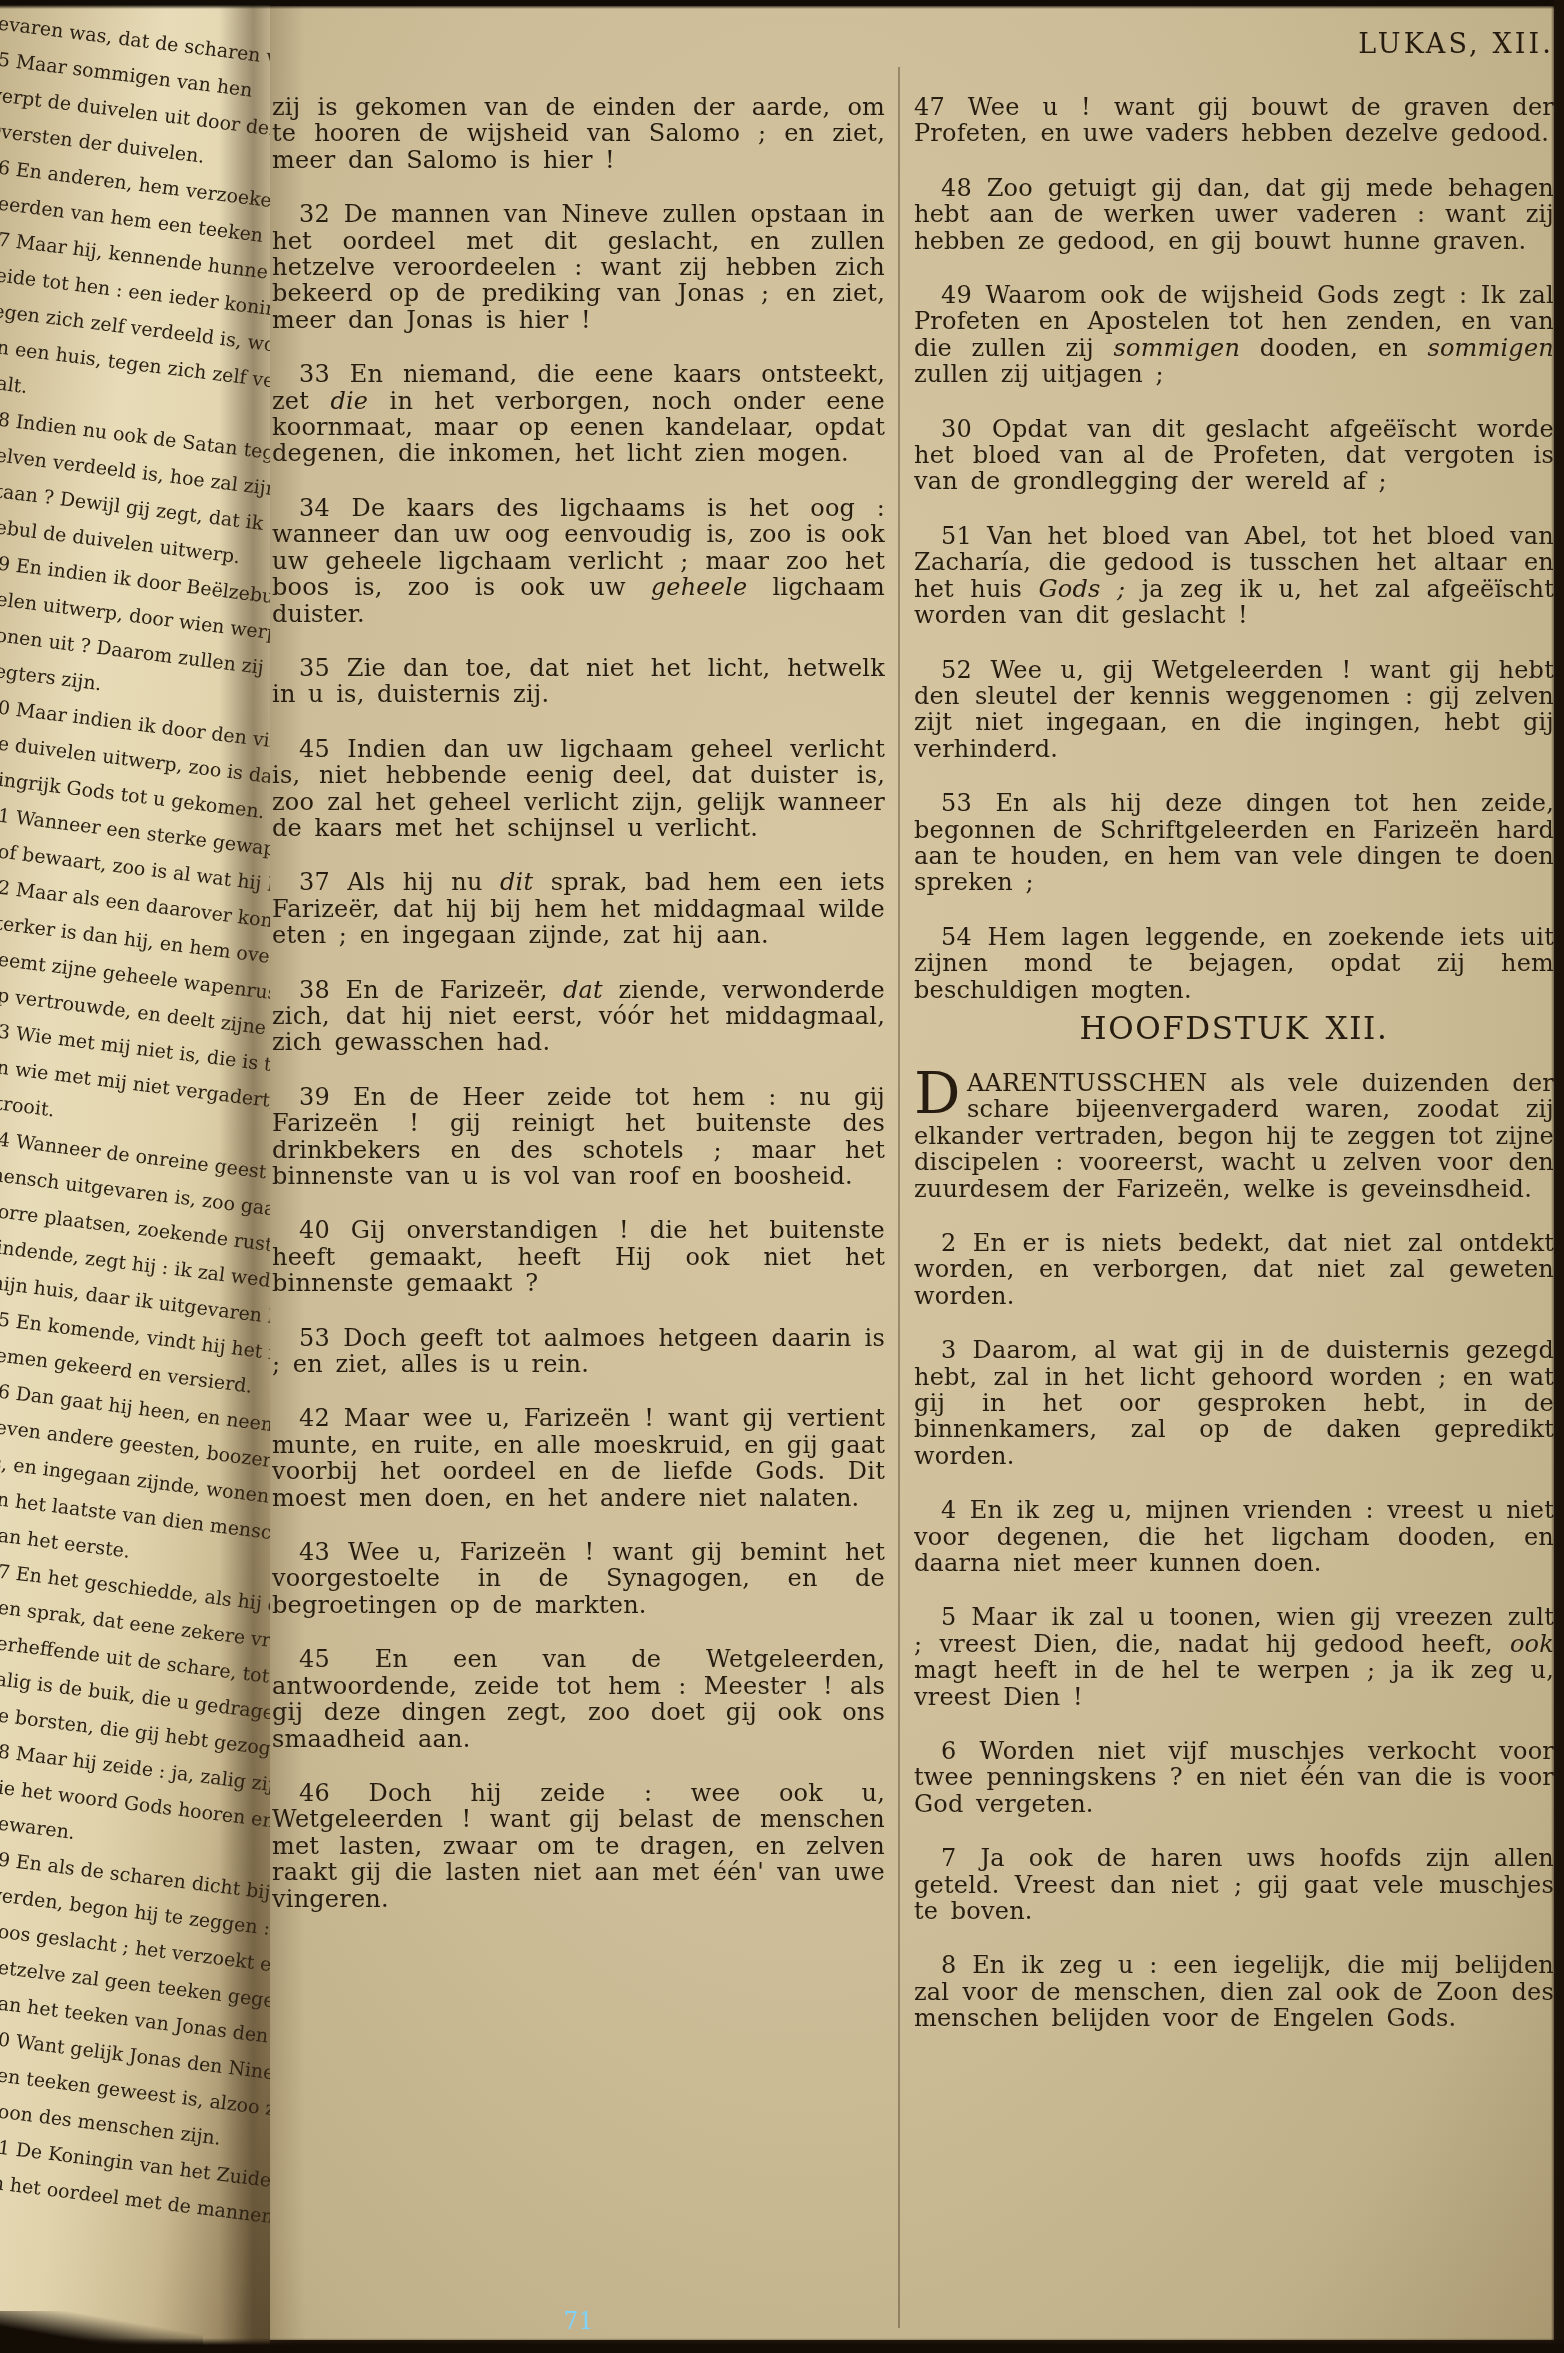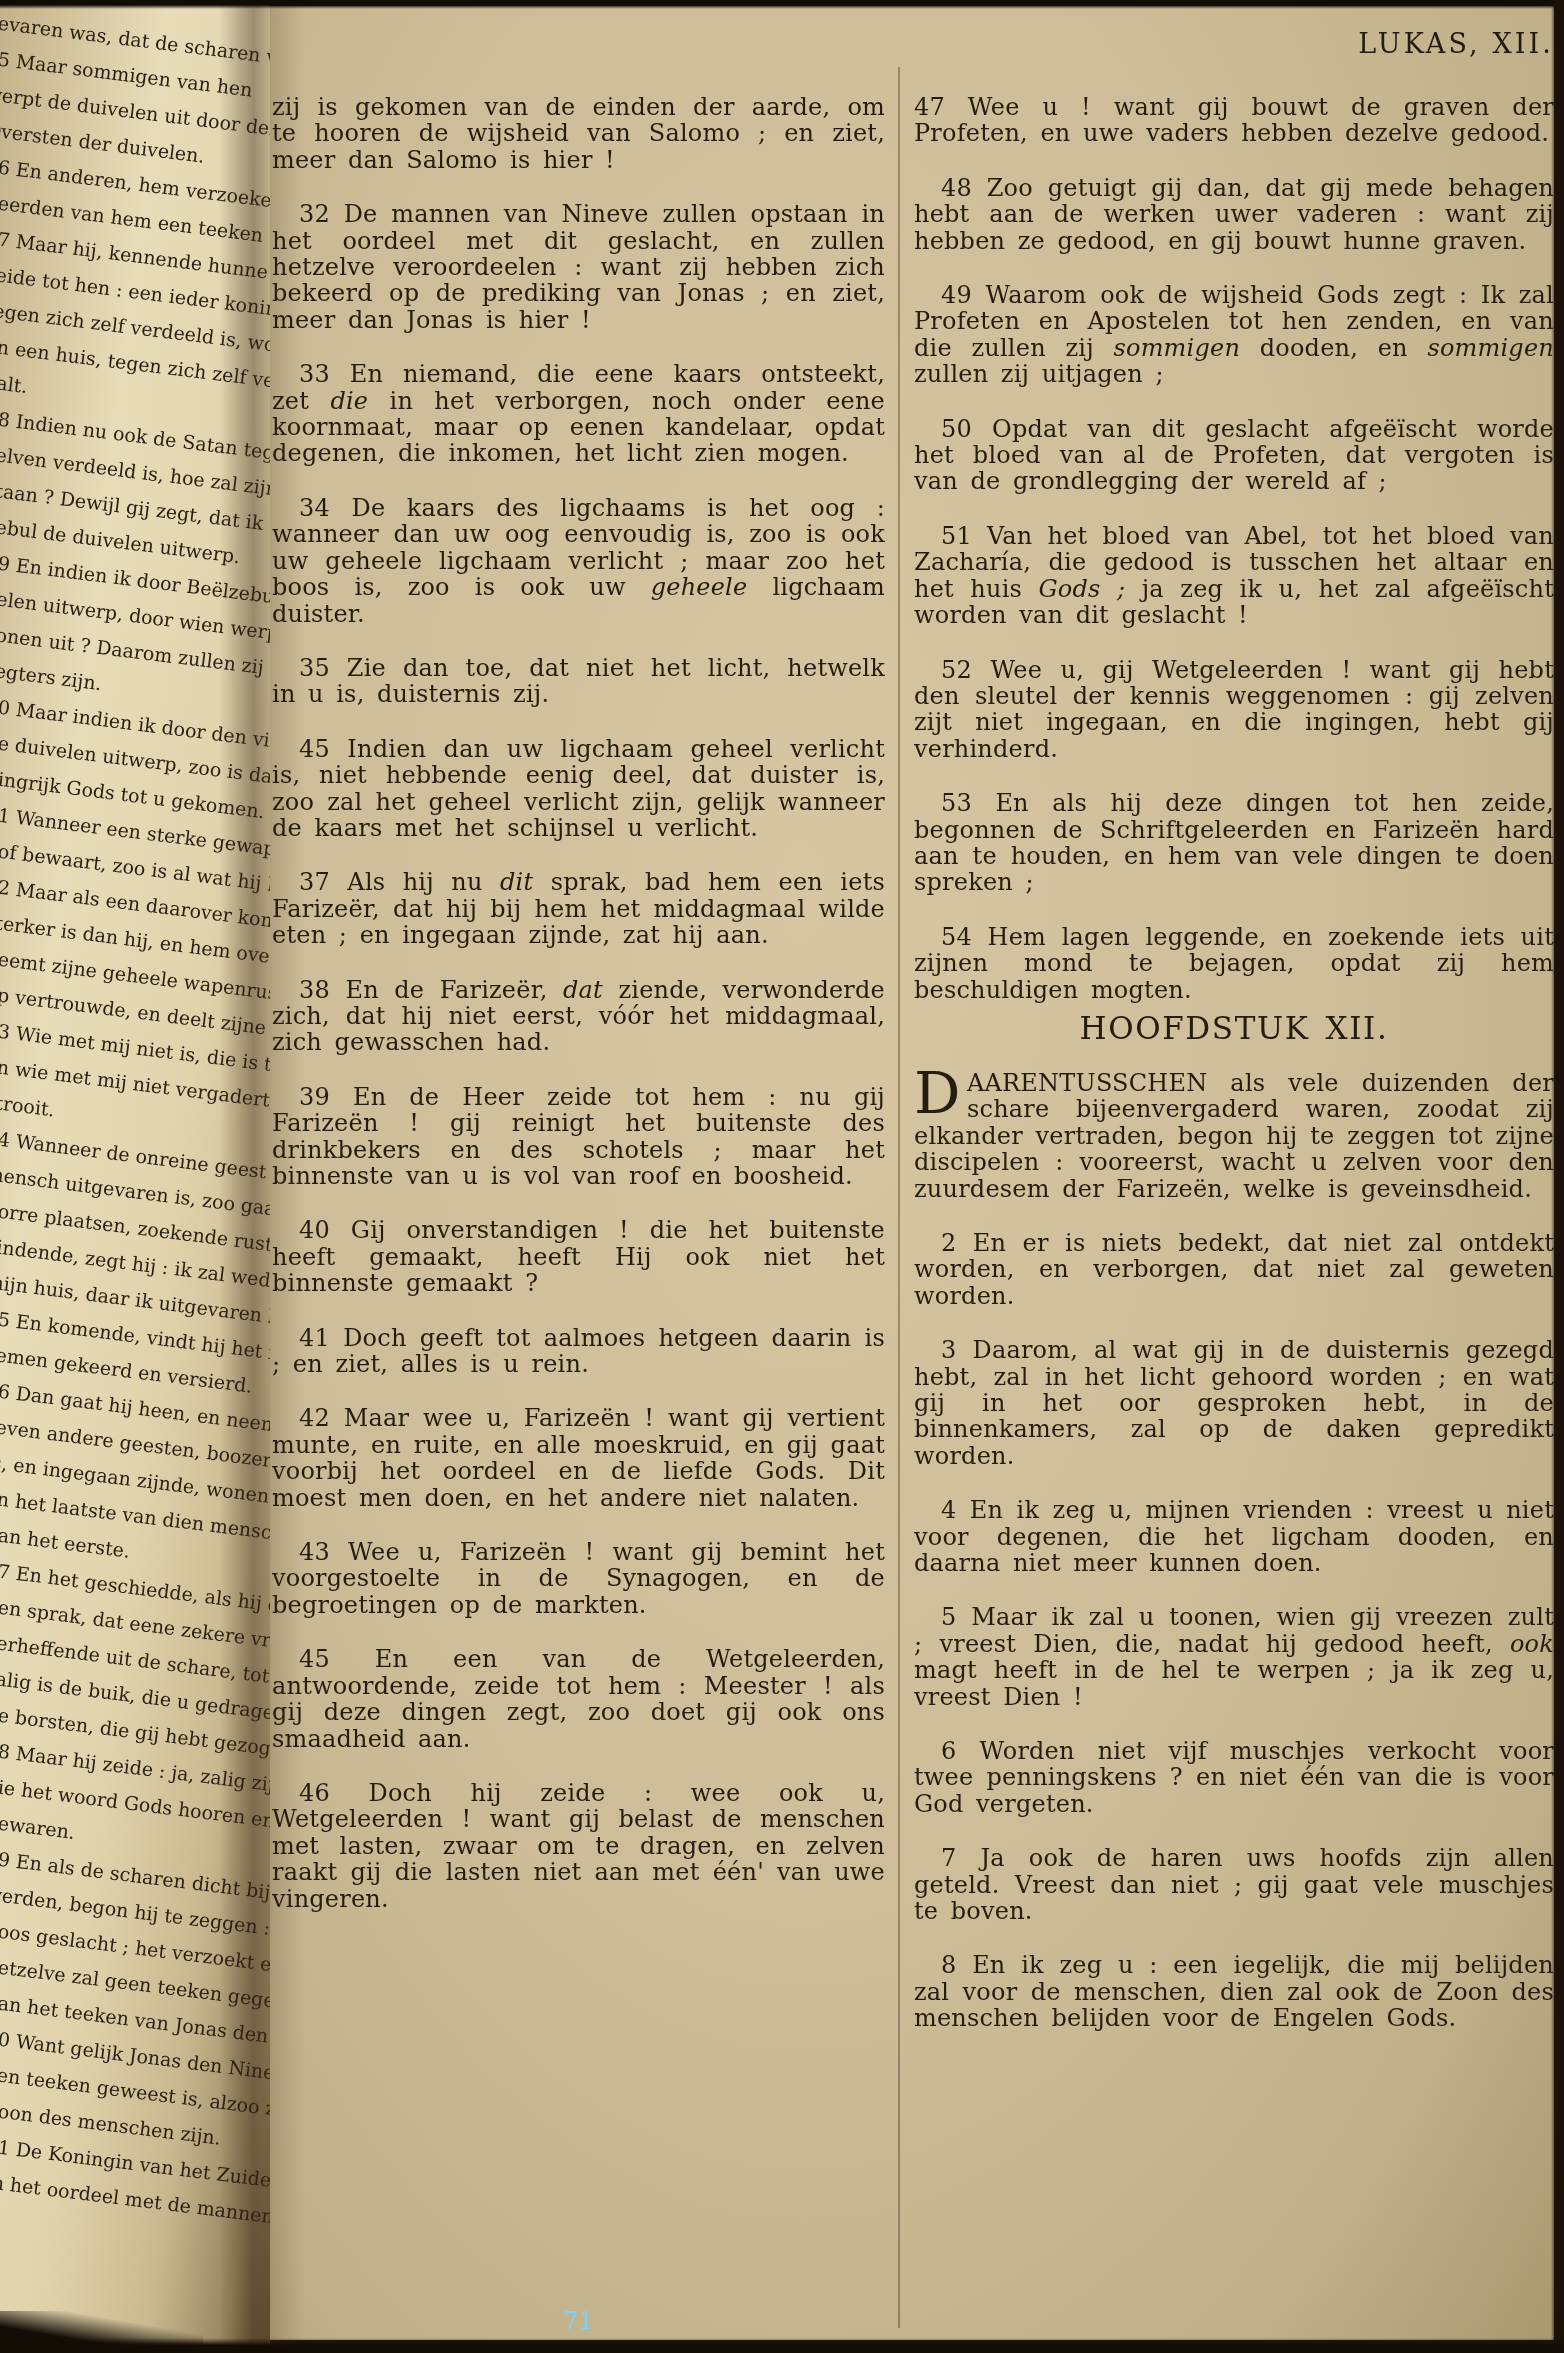--- a/index.html
+++ b/index.html
@@ -162,32 +162,32 @@
       <div class="para noindent"><span>zij is gekomen van de einden der aarde, om te hooren de wijsheid van Salomo ; en ziet, meer dan Salomo is hier !</span></div>
       <div class="para"><span>32 De mannen van Nineve zullen opstaan in het oordeel met dit geslacht, en zullen hetzelve veroordeelen : want zij hebben zich bekeerd op de prediking van Jonas ; en ziet, meer dan Jonas is hier !</span></div>
       <div class="para"><span>33 En niemand, die eene kaars ontsteekt, zet </span><span class="it">die</span><span> in het verborgen, noch onder eene koornmaat, maar op eenen kandelaar, opdat degenen, die inkomen, het licht zien mogen.</span></div>
       <div class="para"><span>34 De kaars des ligchaams is het oog : wanneer dan uw oog eenvoudig is, zoo is ook uw geheele ligchaam verlicht ; maar zoo het boos is, zoo is ook uw </span><span class="it">geheele</span><span> ligchaam duister.</span></div>
       <div class="para"><span>35 Zie dan toe, dat niet het licht, hetwelk in u is, duisternis zij.</span></div>
       <div class="para"><span>45 Indien dan uw ligchaam geheel verlicht is, niet hebbende eenig deel, dat duister is, zoo zal het geheel verlicht zijn, gelijk wanneer de kaars met het schijnsel u verlicht.</span></div>
       <div class="para"><span>37 Als hij nu </span><span class="it">dit</span><span> sprak, bad hem een iets Farizeër, dat hij bij hem het middagmaal wilde eten ; en ingegaan zijnde, zat hij aan.</span></div>
       <div class="para"><span>38 En de Farizeër, </span><span class="it">dat</span><span> ziende, verwonderde zich, dat hij niet eerst, vóór het middagmaal, zich gewasschen had.</span></div>
       <div class="para"><span>39 En de Heer zeide tot hem : nu gij Farizeën ! gij reinigt het buitenste des drinkbekers en des schotels ; maar het binnenste van u is vol van roof en boosheid.</span></div>
       <div class="para"><span>40 Gij onverstandigen ! die het buitenste heeft gemaakt, heeft Hij ook niet het binnenste gemaakt ?</span></div>
-      <div class="para"><span>41 Doch geeft tot aalmoes hetgeen daarin is ; en ziet, alles is u rein.</span></div>
+      <div class="para"><span>53 Doch geeft tot aalmoes hetgeen daarin is ; en ziet, alles is u rein.</span></div>
       <div class="para"><span>42 Maar wee u, Farizeën ! want gij vertient munte, en ruite, en alle moeskruid, en gij gaat voorbij het oordeel en de liefde Gods.  Dit moest men doen, en het andere niet nalaten.</span></div>
       <div class="para"><span>43 Wee u, Farizeën ! want gij bemint het voorgestoelte in de Synagogen, en de begroetingen op de markten.</span></div>
       <div class="para"><span>45 En een van de Wetgeleerden, antwoordende, zeide tot hem : Meester ! als gij deze dingen zegt, zoo doet gij ook ons smaadheid aan.</span></div>
       <div class="para"><span>46 Doch hij zeide : wee ook u, Wetgeleerden ! want gij belast de menschen met lasten, zwaar om te dragen, en zelven raakt gij die lasten niet aan met één' van uwe vingeren.</span></div>
     </div>
 
   <div class="textblock col-right">
       <div class="para noindent"><span>47 Wee u ! want gij bouwt de graven der Profeten, en uwe vaders hebben dezelve gedood.</span></div>
       <div class="para"><span>48 Zoo getuigt gij dan, dat gij mede behagen hebt aan de werken uwer vaderen : want zij hebben ze gedood, en gij bouwt hunne graven.</span></div>
       <div class="para"><span>49 Waarom ook de wijsheid Gods zegt : Ik zal Profeten en Apostelen tot hen zenden, en van die zullen zij </span><span class="it">sommigen</span><span> dooden, en </span><span class="it">sommigen</span><span> zullen zij uitjagen ;</span></div>
-      <div class="para"><span>50 Opdat van dit geslacht afgeëïscht worde het bloed van al de Profeten, dat vergoten is van de grondlegging der wereld af ;</span></div>
+      <div class="para"><span>30 Opdat van dit geslacht afgeëïscht worde het bloed van al de Profeten, dat vergoten is van de grondlegging der wereld af ;</span></div>
       <div class="para"><span>51 Van het bloed van Abel, tot het bloed van Zacharía, die gedood is tusschen het altaar en het huis </span><span class="it">Gods ;</span><span> ja zeg ik u, het zal afgeëïscht worden van dit geslacht !</span></div>
       <div class="para"><span>52 Wee u, gij Wetgeleerden ! want gij hebt den sleutel der kennis weggenomen : gij zelven zijt niet ingegaan, en die ingingen, hebt gij verhinderd.</span></div>
       <div class="para"><span>53 En als hij deze dingen tot hen zeide, begonnen de Schriftgeleerden en Farizeën hard aan te houden, en hem van vele dingen te doen spreken ;</span></div>
       <div class="para"><span>54 Hem lagen leggende, en zoekende iets uit zijnen mond te bejagen, opdat zij hem beschuldigen mogten.</span></div>
       <div class="chapter-heading"><span>HOOFDSTUK XII.</span></div>
       <div class="para noindent"><span class="dropcap">D</span><span>AARENTUSSCHEN als vele duizenden der schare bijeenvergaderd waren, zoodat zij elkander vertraden, begon hij te zeggen tot zijne discipelen : vooreerst, wacht u zelven voor den zuurdesem der Farizeën, welke is geveinsdheid.</span></div>
       <div class="para"><span>2 En er is niets bedekt, dat niet zal ontdekt worden, en verborgen, dat niet zal geweten worden.</span></div>
       <div class="para"><span>3 Daarom, al wat gij in de duisternis gezegd hebt, zal in het licht gehoord worden ; en wat gij in het oor gesproken hebt, in de binnenkamers, zal op de daken gepredikt worden.</span></div>
       <div class="para"><span>4 En ik zeg u, mijnen vrienden : vreest u niet voor degenen, die het ligcham dooden, en daarna niet meer kunnen doen.</span></div>
       <div class="para"><span>5 Maar ik zal u toonen, wien gij vreezen zult ; vreest Dien, die, nadat hij gedood heeft, </span><span class="it">ook</span><span> magt heeft in de hel te werpen ; ja ik zeg u, vreest Dien !</span></div>

